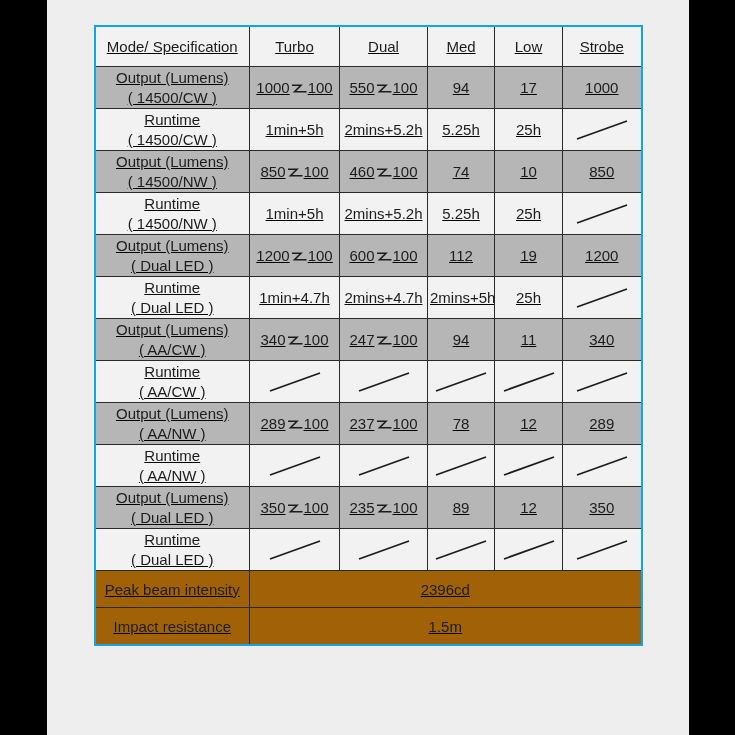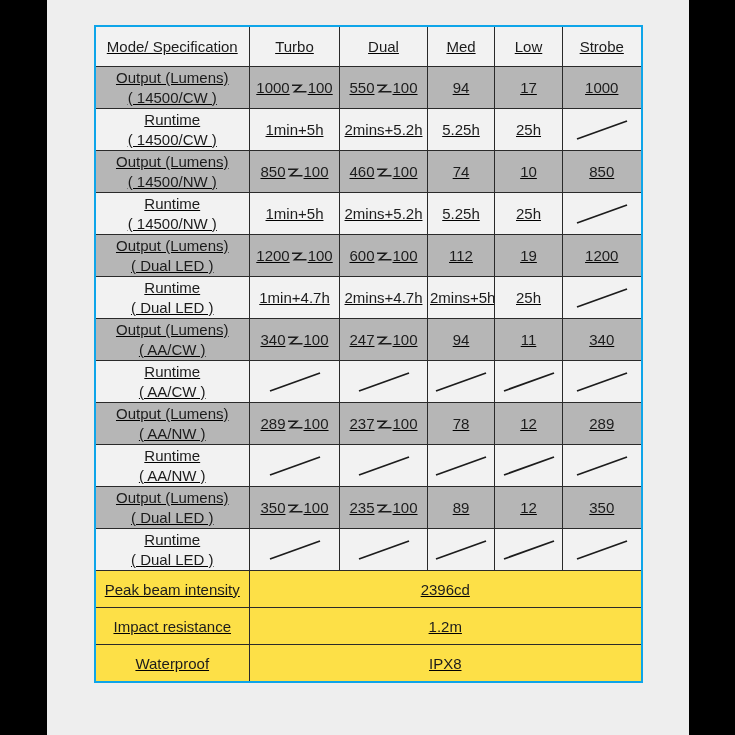--- a/index.html
+++ b/index.html
@@ -41,21 +41,21 @@
     text-align: center;
     vertical-align: middle;
     padding: 1px 2px;
     font-size: 15px;
     font-weight: normal;
     color: #1c1c1c;
     overflow: hidden;
   }
   table.spec tr.hdr td { height: 37px; background: #f2f2f2; }
   table.spec tr.data td { height: 37px; }
-  table.spec tr.footer td { height: 34px; background: #fde047; }
+  table.spec tr.footer td { height: 34px; background: #a16207; }
   table.spec tr.shaded td { background: #b6b6b6; }
   table.spec tr.light td { background: #f2f2f2; }
   td.rowlabel { white-space: pre-line; line-height: 1.3; }
   .stepwrap { white-space: nowrap; }
   svg.step { vertical-align: -1px; margin: 0 1px; }
   svg.slash { vertical-align: middle; }
 </style>
 </head>
 <body>
 
@@ -246,23 +246,19 @@
             <td><svg width="58" height="24" viewBox="0 0 58 24" class="slash">
                 <line x1="4" y1="21" x2="54" y2="3" stroke="#1c1c1c" stroke-width="1.8"></line>
               </svg></td>
           </tr>
           <tr class="footer">
             <td>Peak beam intensity</td>
             <td colspan="5">2396cd</td>
           </tr>
           <tr class="footer">
             <td>Impact resistance</td>
-            <td colspan="5">1.2m</td>
-          </tr>
-          <tr class="footer">
-            <td>Waterproof</td>
-            <td colspan="5">IPX8</td>
+            <td colspan="5">1.5m</td>
           </tr>
         </tbody>
     </table>
 
   </div>
 </div>
 
 </body></html>

